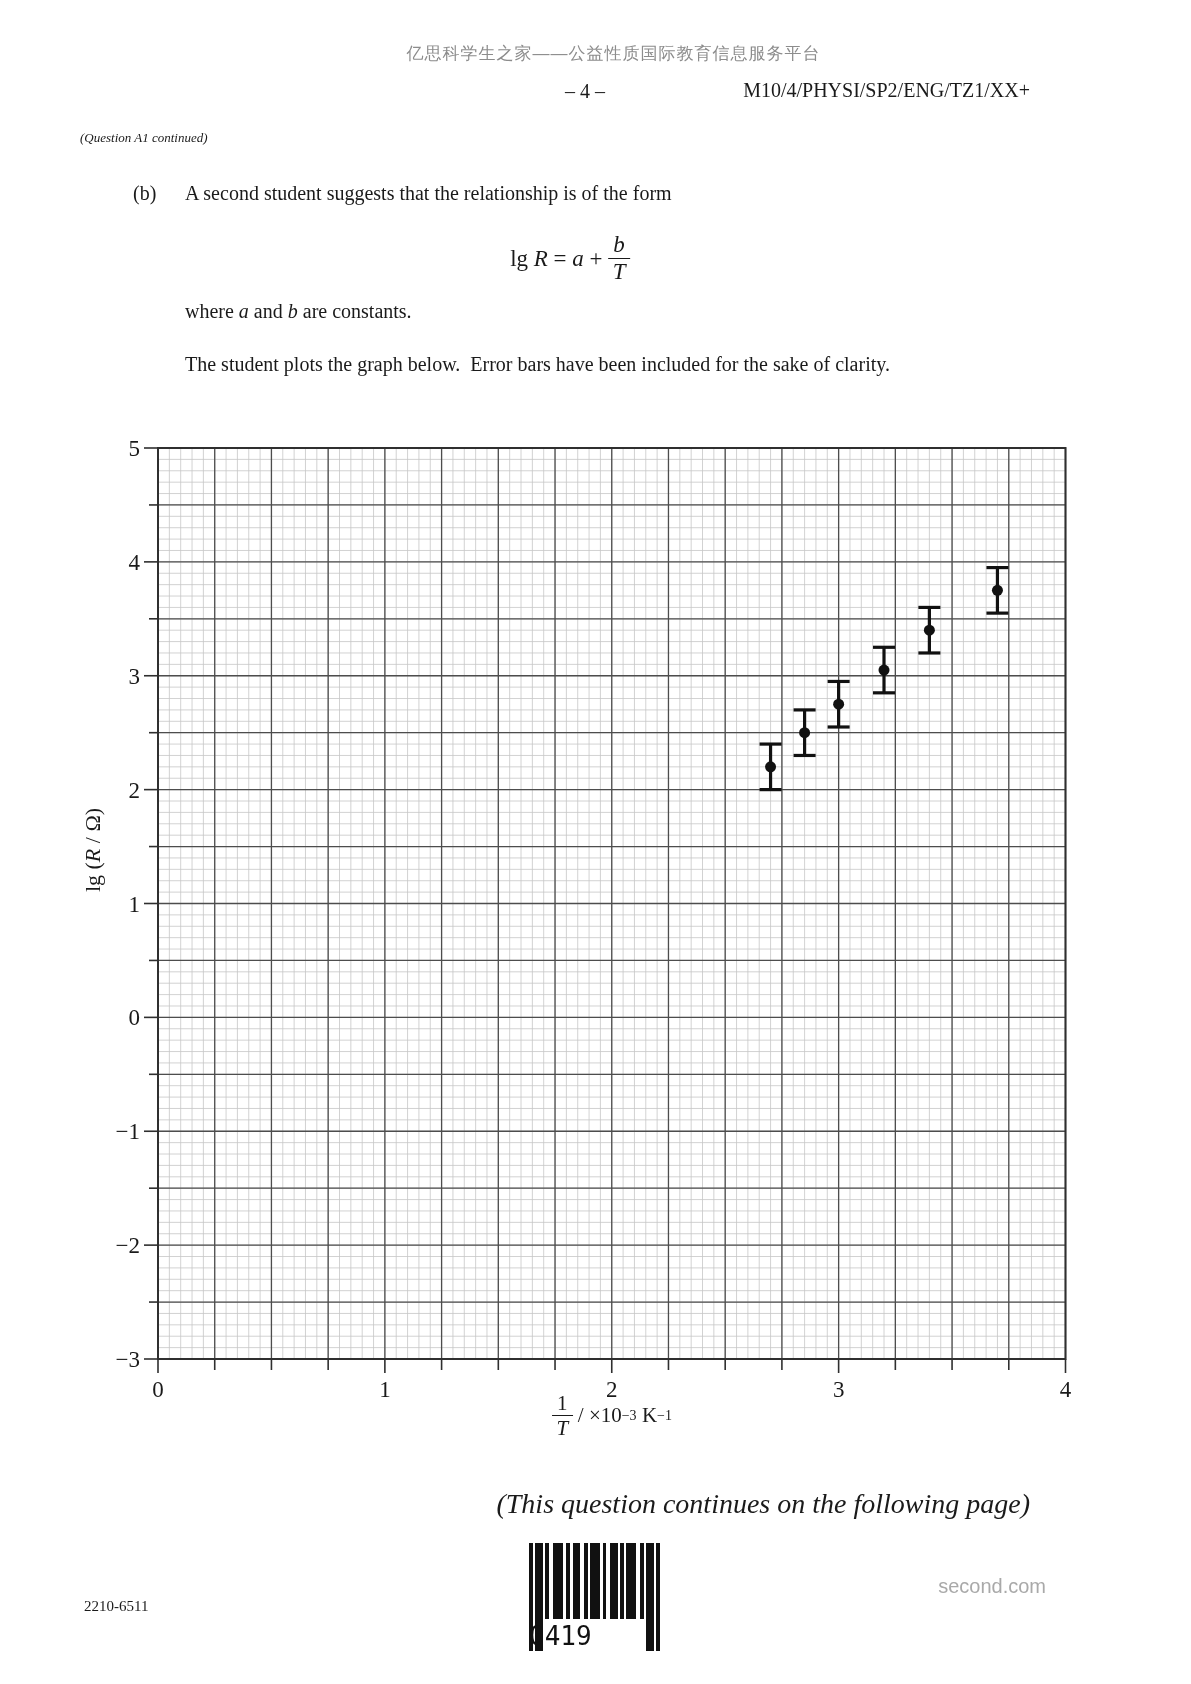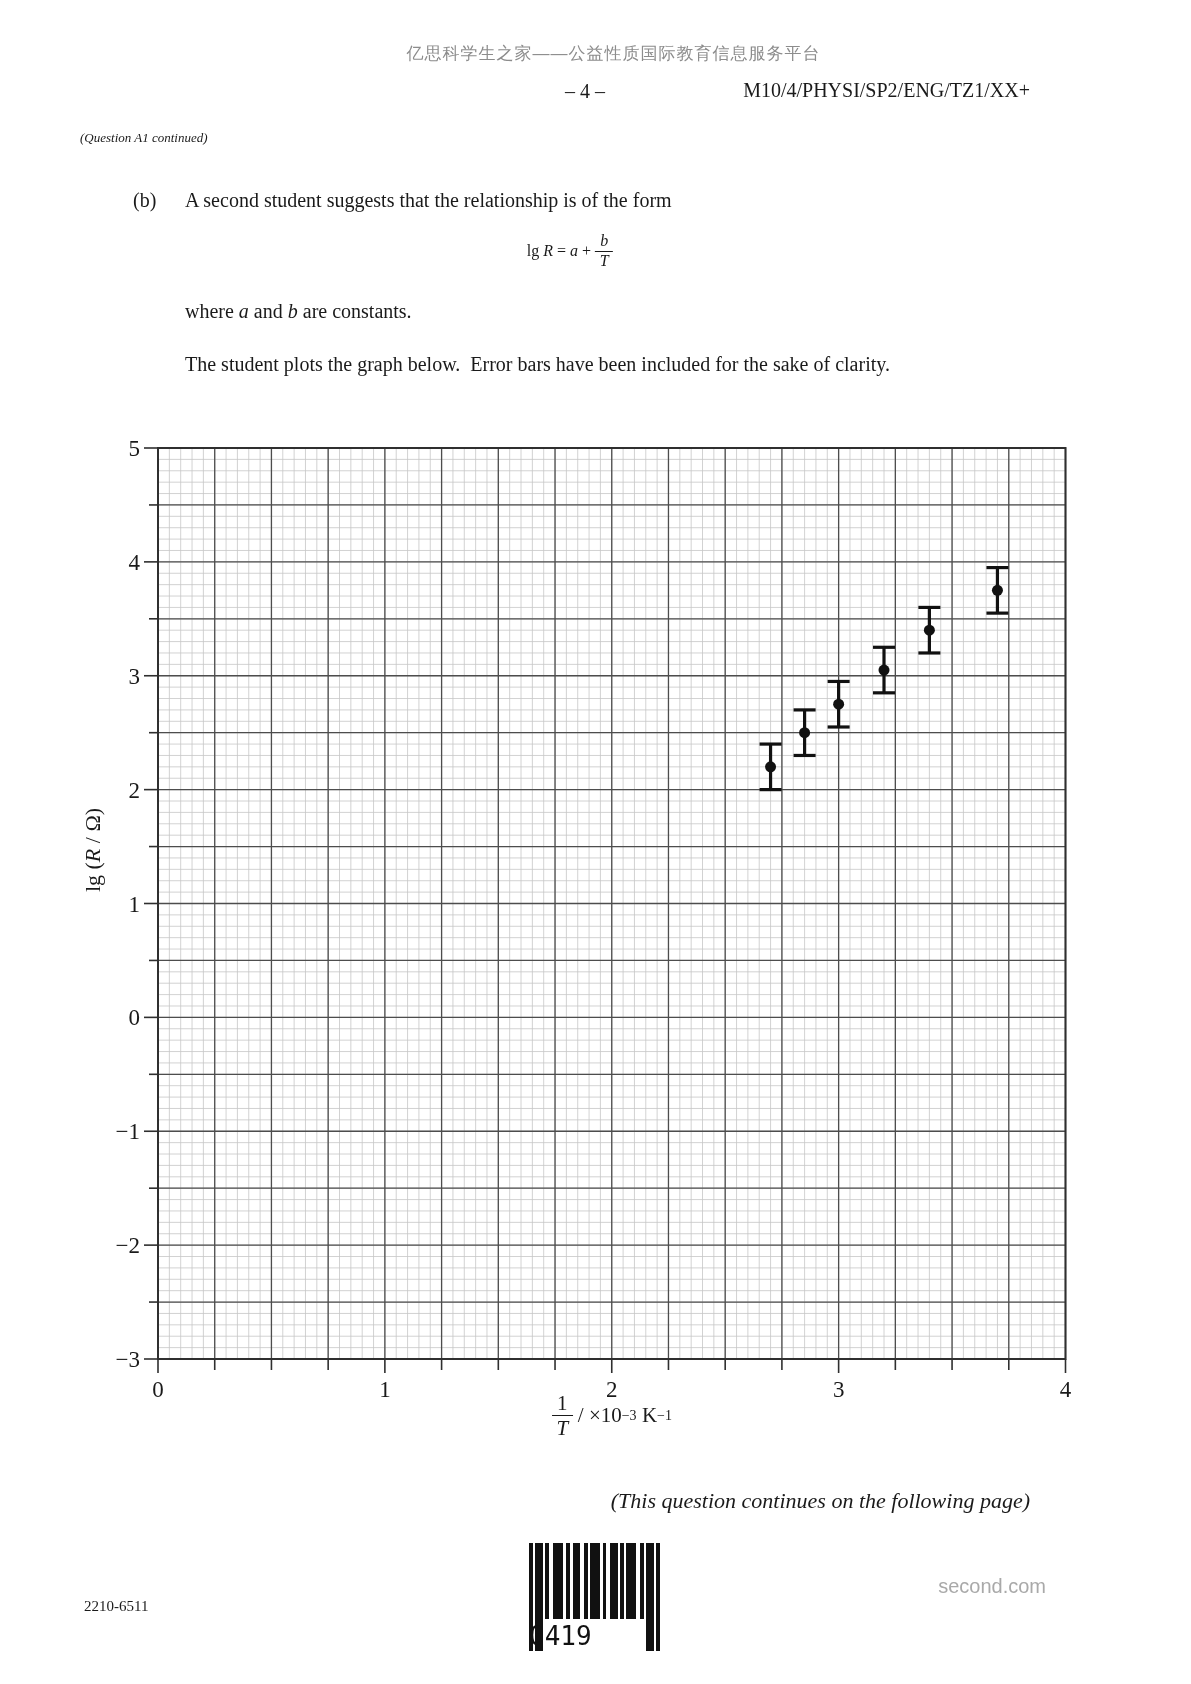--- a/index.html
+++ b/index.html
@@ -10,44 +10,44 @@
   }
   .abs{position:absolute;}
   .it{font-style:italic;}
   .cn-watermark{
     top:42px; left:0; width:100%; text-align:center;
     font-family:"Liberation Sans", sans-serif; font-size:17px; color:#8c8c8c; letter-spacing:1px;
   }
   .page-num{ top:80px; left:540px; width:90px; text-align:center; font-size:20px; }
   .paper-code{ top:79px; left:0; width:1030px; text-align:right; font-size:20px; }
   .continued{ top:130px; left:80px; font-size:13px; font-style:italic; }
-  .part-row{ top:182px; left:133px; font-size:20px;margin-top:7px; }
+  .part-row{ top:182px; left:133px; font-size:20px; }
   .part-label{ display:inline-block; width:52px; }
   .formula{
     top:233px; left:570px; transform:translateX(-50%);
-    font-size:16px; display:flex; align-items:center; white-space:pre;
+    font-size:23px; display:flex; align-items:center; white-space:pre;
   }
   .frac{ display:inline-flex; flex-direction:column; align-items:center; line-height:1.05; }
   .frac .num{ border-bottom:1.6px solid #1a1a1a; padding:0 5px 1px 5px; }
   .frac .den{ padding-top:1px; }
   .where-line{ top:300px; left:185px; font-size:20px; }
   .plot-note{ top:353px; left:185px; font-size:20px; white-space:pre-wrap; }
   #graph{ position:absolute; left:0; top:420px; }
   .svg-ticklabel{ font-family:"Liberation Serif", serif; font-size:23px; fill:#1a1a1a; }
   .y-caption{
     top:850px; left:93px; transform:translate(-50%,-50%) rotate(-90deg);
     font-size:22px; white-space:nowrap;
   }
   .x-caption{
     top:1392px; left:612px; transform:translateX(-50%);
     font-size:21px; display:flex; align-items:center; white-space:pre;
   }
   .x-caption .frac{ font-size:21px; }
   sup{ font-size:14px; }
-  .continues{ top:1488px; left:0; width:1030px; text-align:right; font-size:22px; font-style:italic; }
+  .continues{ top:1488px; left:0; width:1030px; text-align:right; font-size:28px; font-style:italic; }
   .doc-code{ top:1598px; left:84px; font-size:15px; }
   .barcode{ top:1543px; left:529px; width:131px; height:110px; }
   .barcode .bar{ position:absolute; top:0; background:#111; height:76px; }
   .barcode .bar.tall{ height:108px; }
   .barcode-text{
     position:absolute; top:78px; left:0; width:100%; text-align:left;
     font-family:"DejaVu Sans Mono", monospace; font-size:26px; color:#111; background:transparent;
   }
   .esk{ top:1575px; left:0; width:1046px; text-align:right;
         font-family:"Liberation Sans", sans-serif; font-size:20px; color:#a9a9a9; }

